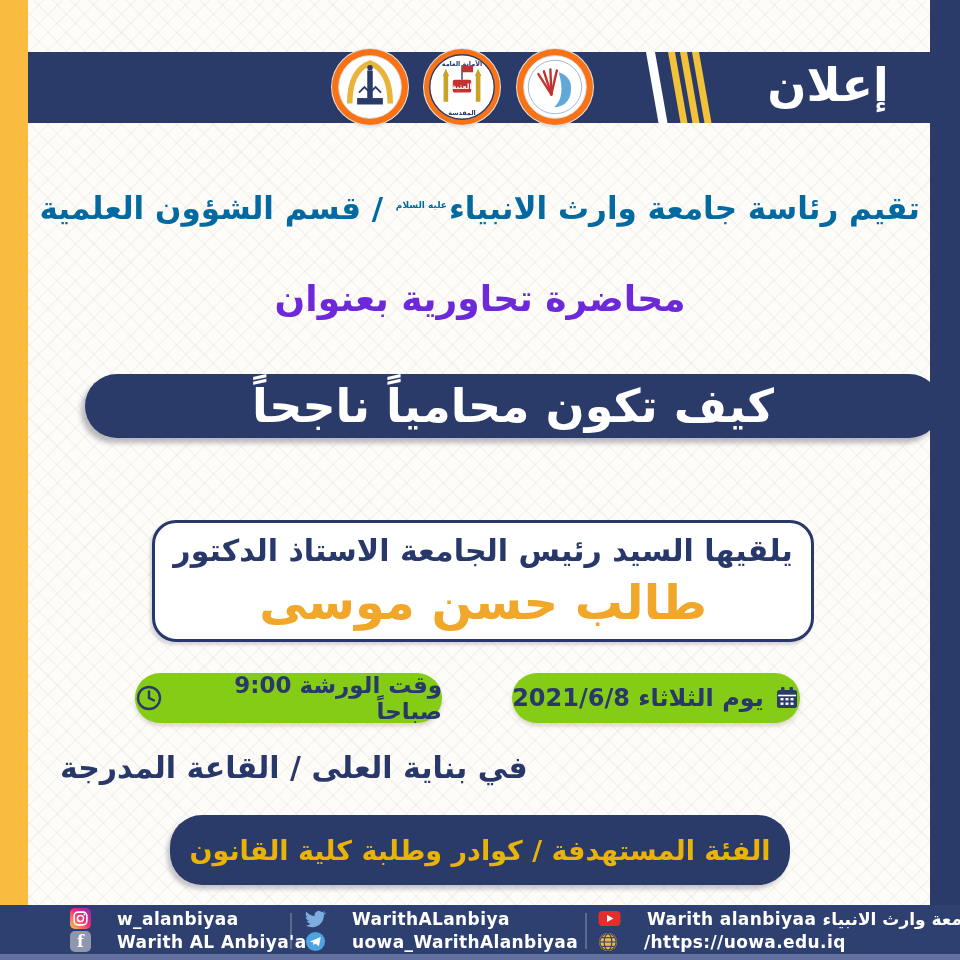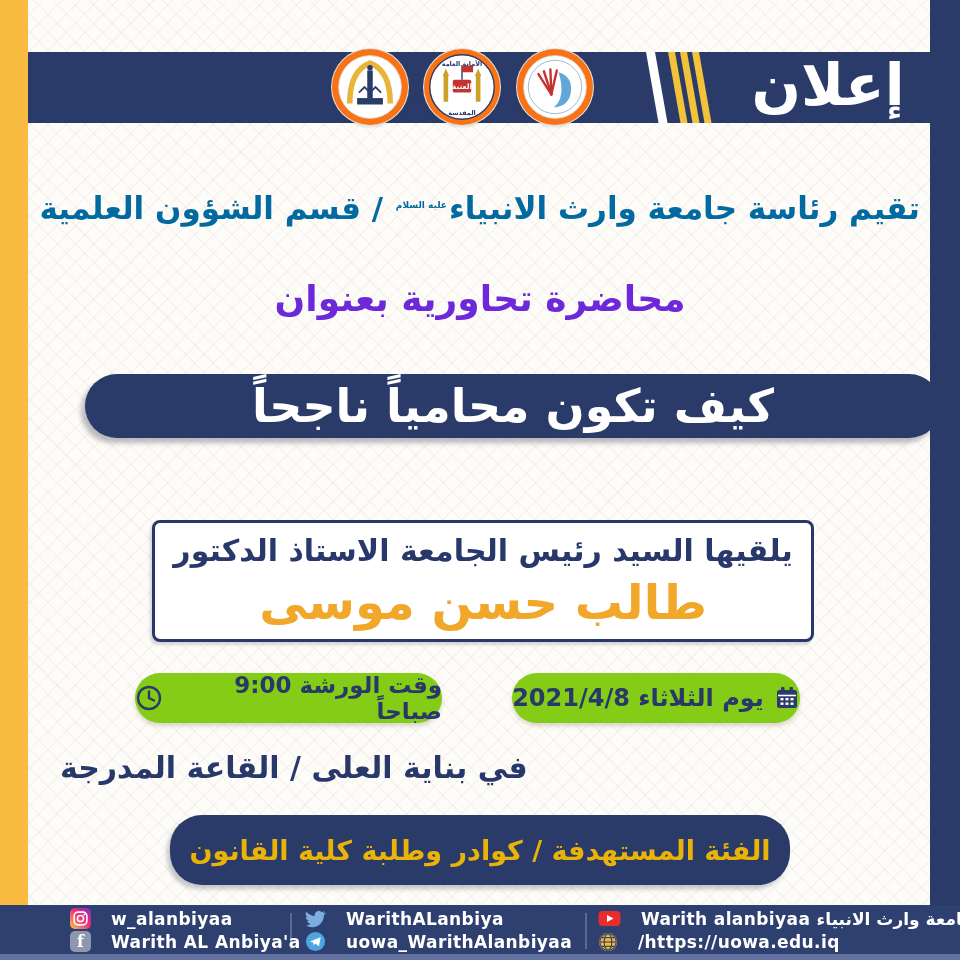--- a/index.html
+++ b/index.html
@@ -20,21 +20,21 @@
 
   .header-band{position:absolute;left:28px;right:0;top:52px;height:71px;background:#2B3B69;z-index:3;}
   .slash-deco{position:absolute;left:618px;top:0;width:70px;height:71px;}
   .slash-deco i{position:absolute;top:0;height:100%;display:block;transform:skewX(10deg);transform-origin:top left;}
   .slash-deco .sw{left:0;width:9px;background:#FFFFFF;}
   .slash-deco .y1{left:22px;width:7px;background:#F2C23B;}
   .slash-deco .y2{left:34px;width:7px;background:#F2C23B;}
   .slash-deco .y3{left:46px;width:7px;background:#F2C23B;}
   .announce{
     position:absolute;left:710px;right:42px;top:0;height:71px;
-    color:#fff;font-size:58px;font-weight:bold;text-align:center;line-height:66px;
+    color:#fff;font-size:46px;font-weight:bold;text-align:center;line-height:66px;
   }
 
   .logo{position:absolute;top:49px;width:76px;height:76px;border-radius:50%;background:#f97316;
     z-index:4;display:flex;align-items:center;justify-content:center;
     box-shadow:0 0 0 1px #e3e3e3, 0 2px 3px rgba(0,0,0,.15);}
   .logo svg{width:70px;height:70px;}
   .logo-univ{left:332px;}
   .logo-shrine{left:424px;}
   .logo-ministry{left:517px;}
 
@@ -50,21 +50,21 @@
   .title-banner{
     position:absolute;left:76px;top:374px;width:856px;height:64px;z-index:1;
     background:#2B3B69;border-radius:44px;
     box-shadow:-4px 5px 5px rgba(105,105,118,.45);
     display:flex;align-items:center;justify-content:center;margin-left:9px;
   }
   .title-banner span{color:#fff;font-size:46px;font-weight:bold;letter-spacing:1px;}
 
   .speaker-box{
     position:absolute;left:152px;top:520px;width:656px;height:116px;z-index:1;
-    background:#FFFFFF;border:3px solid #28386B;border-radius:8px;
+    background:#FFFFFF;border:3px solid #28386B;border-radius:24px;
     box-shadow:-2px 3px 3px rgba(130,130,145,.3);
     display:flex;flex-direction:column;align-items:center;justify-content:center;gap:6px;
   }
   .speaker-intro{color:#28386B;font-size:30px;font-weight:bold;white-space:nowrap;}
   .speaker-name{color:#F0A72A;font-size:48px;font-weight:bold;}
 
   .pill{
     position:absolute;top:673px;height:50px;border-radius:25px;background:#84cc16;z-index:1;
     display:flex;align-items:center;justify-content:center;gap:10px;
     color:#28386B;font-weight:bold;box-shadow:0 3px 4px rgba(150,140,110,.35);
@@ -84,21 +84,21 @@
     display:flex;align-items:center;justify-content:center;
   }
   .audience-banner span{color:#eab308;font-size:27px;font-weight:bold;white-space:nowrap;text-align:right;}
 
   .footer-bar{position:absolute;left:0;right:0;top:905px;height:49px;background:#2E4070;z-index:5;}
   .footer-strip{position:absolute;left:0;right:0;top:954px;height:6px;background:#62719F;z-index:5;}
   .fcol{position:absolute;top:3px;display:flex;flex-direction:column;gap:2px;}
   .fcol-1{left:70px;}
   .fcol-2{left:305px;}
   .fcol-3{left:598px;}
-  .frow{display:flex;align-items:center;gap:20px;height:21px;}
+  .frow{display:flex;align-items:center;gap:26px;height:21px;}
   .flabel{color:#fff;font-size:17px;font-weight:bold;letter-spacing:.4px;white-space:nowrap;}
   .fdiv{position:absolute;top:8px;width:2px;height:36px;background:rgba(255,255,255,.22);}
   .fdiv-1{left:290px;} .fdiv-2{left:585px;}
 
   .ftile{width:21px;height:21px;border-radius:5px;display:inline-flex;align-items:center;justify-content:center;flex:0 0 auto;}
   .ig-tile{background:linear-gradient(45deg,#F7C948 0%,#EE2A7B 55%,#7B2FBE 100%);}
   .fb-tile{background:#8E97AD;color:#fff;font-weight:bold;font-size:16px;line-height:21px;font-family:"DejaVu Serif",serif;}
 </style>
 </head>
 <body>
@@ -183,21 +183,21 @@
       <line x1="4" y1="10.5" x2="22" y2="10.5" stroke="#fff" stroke-width="1.6"></line>
       <g fill="#fff">
         <rect x="6.5" y="13" width="3" height="2.4"></rect>
           <rect x="11.5" y="13" width="3" height="2.4"></rect>
           <rect x="16.5" y="13" width="3" height="2.4"></rect>
         <rect x="6.5" y="17.5" width="3" height="2.4"></rect>
           <rect x="11.5" y="17.5" width="3" height="2.4"></rect>
           <rect x="16.5" y="17.5" width="3" height="2.4"></rect>
       </g>
     </svg>
-    <span>يوم الثلاثاء 2021/4/8</span>
+    <span>يوم الثلاثاء 2021/6/8</span>
   </div>
 
   <div class="pill pill-time" dir="rtl">
     <span>وقت الورشة 9:00 صباحاً</span>
     <svg width="28" height="28" viewBox="0 0 28 28">
       <circle cx="14" cy="14" r="11" fill="none" stroke="#2B3B69" stroke-width="2.4"></circle>
       <line x1="14" y1="14" x2="14" y2="7.5" stroke="#2B3B69" stroke-width="2.4" stroke-linecap="round"></line>
       <line x1="14" y1="14" x2="19" y2="16.5" stroke="#2B3B69" stroke-width="2.4" stroke-linecap="round"></line>
     </svg>
   </div>

